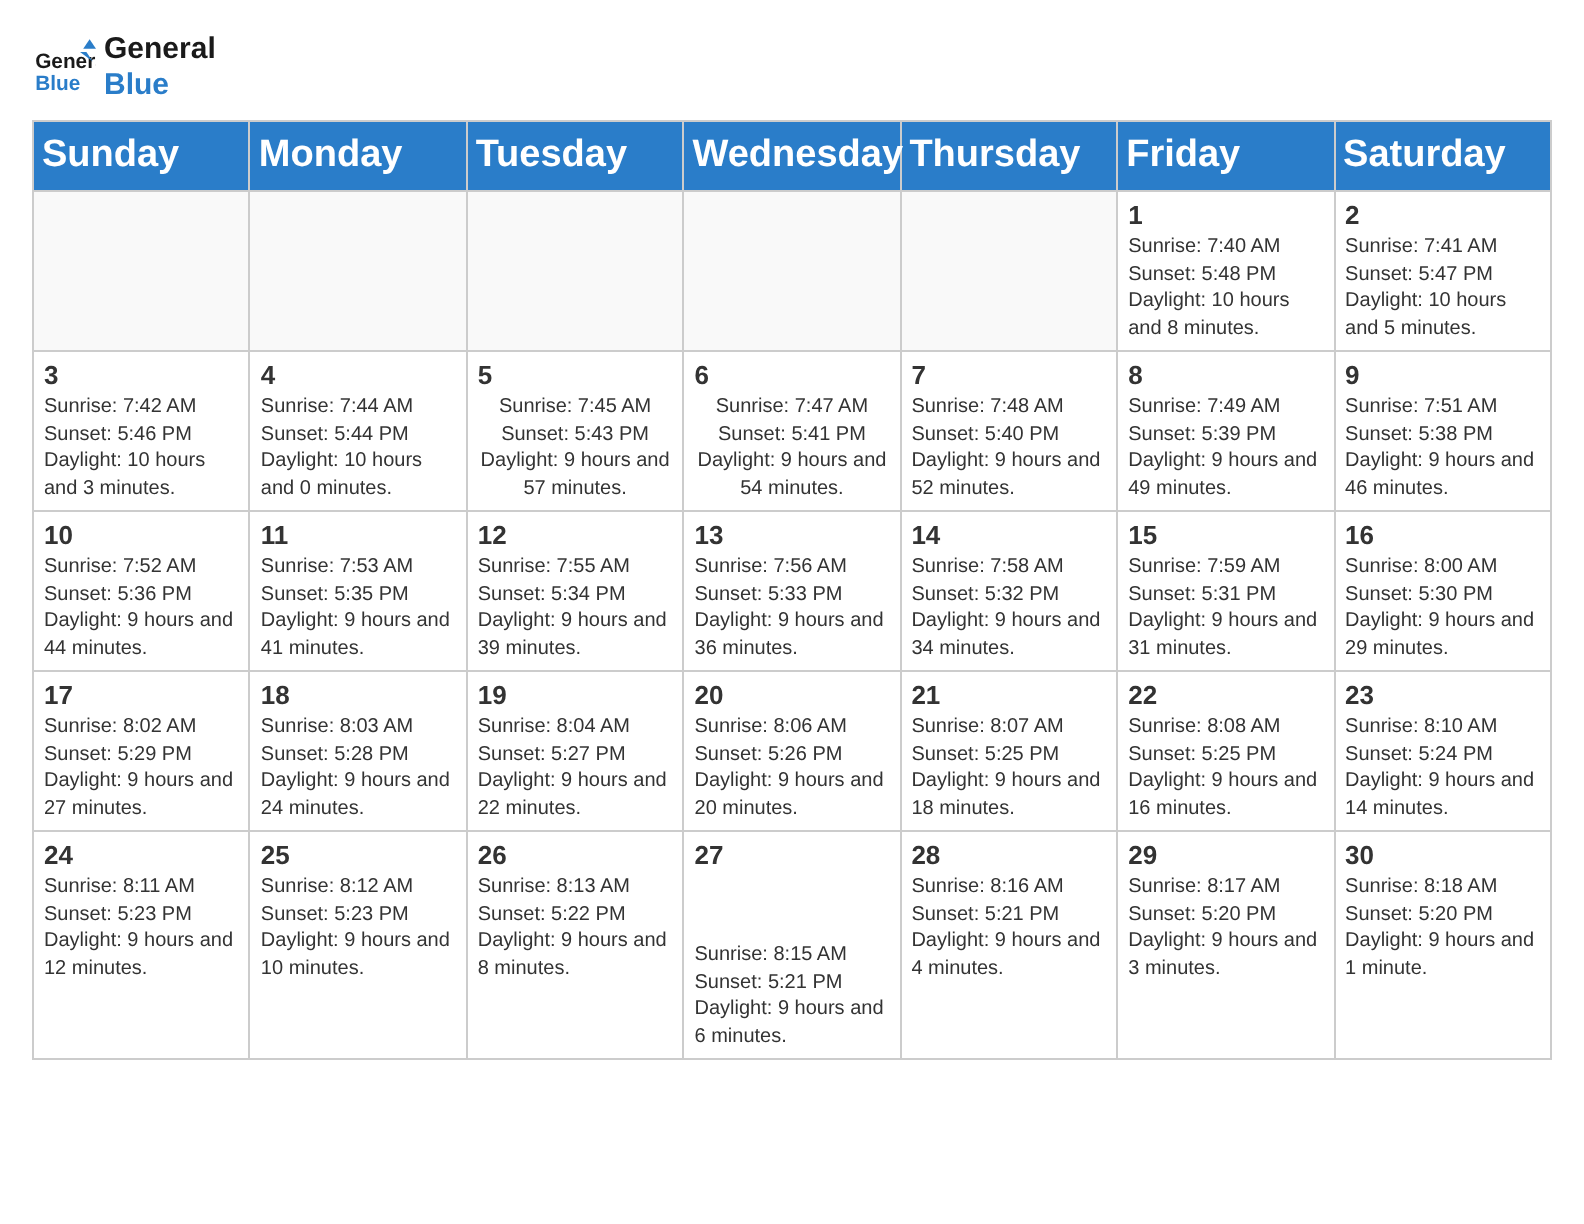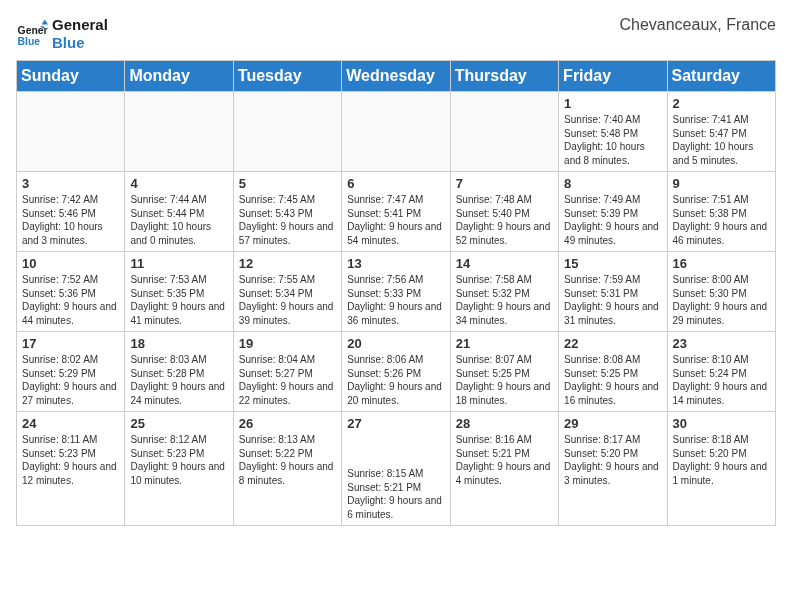--- a/index.html
+++ b/index.html
@@ -36,21 +36,21 @@
       color: #444;
     }
     table {
       width: 100%;
       border-collapse: collapse;
       table-layout: fixed;
     }
     th {
       background: #2a7dc9;
       color: #fff;
-      font-size: 16px;
+      font-size: 19px;
       font-weight: bold;
       padding: 6px 4px;
       text-align: left;
       border: 1px solid #ccc;
     }
     td {
       border: 1px solid #ccc;
       vertical-align: top;
       padding: 4px 5px;
       height: 80px;
@@ -83,21 +83,20 @@
       <text x="2" y="34" font-size="13" font-weight="bold" fill="#2a7dc9">Blue</text>
       <polygon points="32,8 40,8 36,2" fill="#2a7dc9"></polygon>
       <polygon points="34,10 42,16 38,10" fill="#2a7dc9" transform="translate(-4, 0)"></polygon>
     </svg>
     <div>
       <div style="font-size:15px; font-weight:bold; color:#1a1a1a; line-height:1.2;">General</div>
       <div style="font-size:15px; font-weight:bold; color:#2a7dc9; line-height:1.2;">Blue</div>
     </div>
   </div>
   <div class="title-area">
-    <div class="subtitle">Chevanceaux, France</div>
   </div>
 </div>
 
 <table>
   <thead>
     <tr>
     <th>Sunday</th>
         <th>Monday</th>
         <th>Tuesday</th>
         <th>Wednesday</th>
@@ -134,27 +133,27 @@
 Daylight: 10 hours and 3 minutes.</div>
         </td>
         <td>
           <span class="day-num">4</span>
           <div class="day-info" style="white-space: pre-line;">Sunrise: 7:44 AM
 Sunset: 5:44 PM
 Daylight: 10 hours and 0 minutes.</div>
         </td>
         <td>
           <span class="day-num">5</span>
-          <div class="day-info" style="white-space: pre-line;">Sunrise: 7:45 AM
+          <div class="day-info" style="white-space: pre-line; text-align: center;">Sunrise: 7:45 AM
 Sunset: 5:43 PM
 Daylight: 9 hours and 57 minutes.</div>
         </td>
         <td>
           <span class="day-num">6</span>
-          <div class="day-info" style="white-space: pre-line;">Sunrise: 7:47 AM
+          <div class="day-info" style="white-space: pre-line; text-align: center;">Sunrise: 7:47 AM
 Sunset: 5:41 PM
 Daylight: 9 hours and 54 minutes.</div>
         </td>
         <td>
           <span class="day-num">7</span>
           <div class="day-info" style="white-space: pre-line;">Sunrise: 7:48 AM
 Sunset: 5:40 PM
 Daylight: 9 hours and 52 minutes.</div>
         </td>
         <td>

